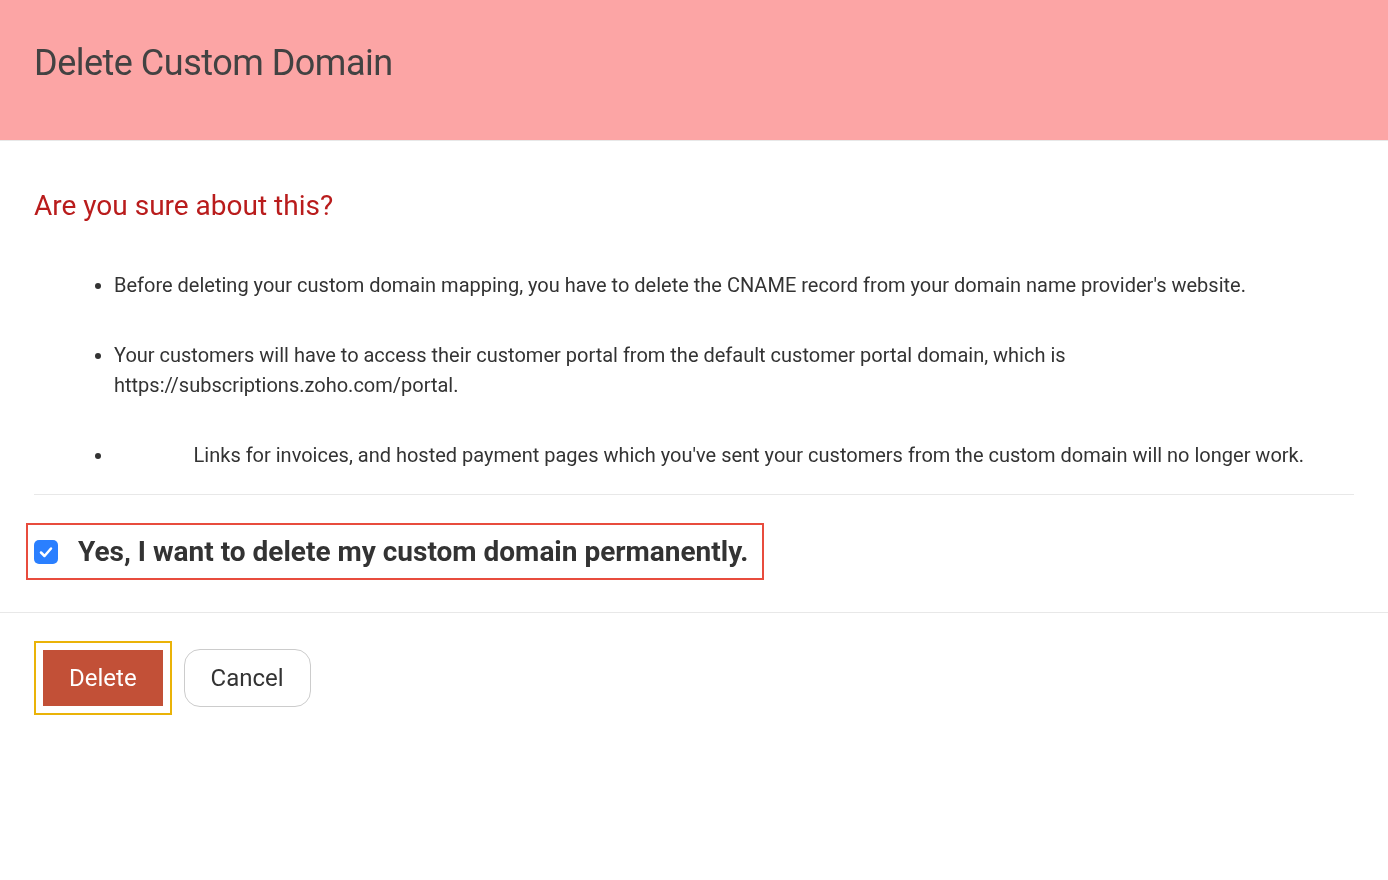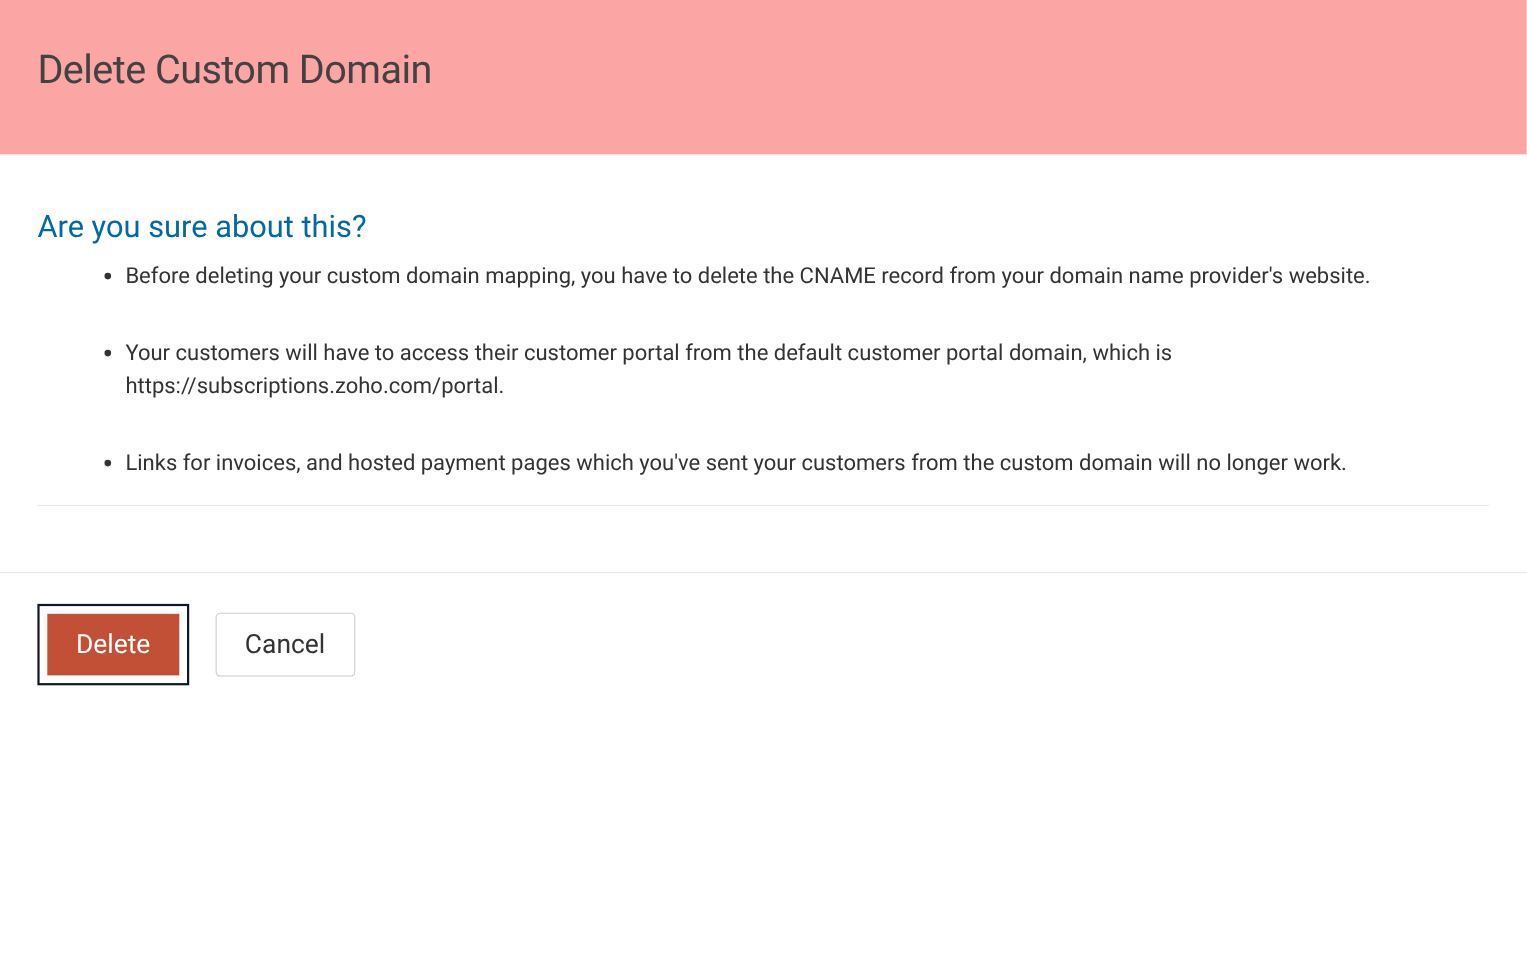--- a/index.html
+++ b/index.html
@@ -22,39 +22,40 @@
       font-size: 36px;
       font-weight: 400;
       color: #424242;
       letter-spacing: -0.5px;
     }
     .body-content {
       padding: 48px 34px 32px 34px;
     }
     .question {
       font-size: 28px;
-      color: #0369a1;
-      margin-bottom: 13px;
+      color: #b91c1c;
+      margin-bottom: 48px;
       font-weight: 400;
     }
     .info-list {
       list-style: disc;
       padding-left: 80px;
       margin-bottom: 24px;
     }
     .info-list li {
       font-size: 20px;
       line-height: 1.5;
       color: #333333;
       margin-bottom: 40px;
       padding-left: 0px;
       padding-right: 50px;
     }
     .info-list li:last-child {
       margin-bottom: 24px;
+      text-align: right;
     }
     .divider {
       border: none;
       border-top: 1px solid #e8e8e8;
       margin: 0 0 28px 0;
     }
     .confirm-section {
       display: inline-flex;
       align-items: center;
       border: 2px solid #e84c3d;
@@ -93,59 +94,70 @@
       font-weight: 700;
       color: #333333;
       cursor: pointer;
     }
     .footer {
       border-top: 1px solid #e8e8e8;
       padding: 28px 34px;
     }
     .delete-btn-wrapper {
       display: inline-block;
-      border: 2px solid #0f172a;
+      border: 2px solid #eab308;
       padding: 7px;
-      margin-right: 20px;
+      margin-right: 8px;
     }
     .delete-btn {
       background: #c25037;
       color: #ffffff;
       border: none;
       font-size: 24px;
       padding: 14px 26px;
       cursor: pointer;
       font-family: inherit;
     }
     .cancel-btn {
       background: #ffffff;
       color: #333333;
       border: 1px solid #cccccc;
       font-size: 24px;
       padding: 14px 26px;
       cursor: pointer;
       font-family: inherit;
-      border-radius: 4px;
+      border-radius: 16px;
     }
   </style>
 </head>
 <body>
 
 <div class="header">
   <h1 class="header-title">Delete Custom Domain</h1>
 </div>
 
 <div class="body-content">
   <p class="question">Are you sure about this?</p>
   <ul class="info-list">
     <li>Before deleting your custom domain mapping, you have to delete the CNAME record from your domain name provider's website.</li>
     <li>Your customers will have to access their customer portal from the default customer portal domain, which is https://subscriptions.zoho.com/portal.</li>
     <li>Links for invoices, and hosted payment pages which you've sent your customers from the custom domain will no longer work.</li>
   </ul>
   <hr class="divider">
+  <div class="confirm-section">
+    <span class="checkbox-wrapper">
+      <input type="checkbox" class="checkbox-input" checked="" style="">
+      <span class="checkbox-visual">
+        <svg viewBox="0 0 16 16" fill="none" stroke="#ffffff" stroke-width="2.5" stroke-linecap="round" stroke-linejoin="round">
+          <polyline points="3,8.5 6.5,12 13,4.5"></polyline>
+        </svg>
+      </span>
+    </span>
+    <label class="confirm-label">Yes, I want to delete my custom domain permanently.</label>
+  </div>
 </div>
 
 <div class="footer">
   <span class="delete-btn-wrapper">
     <button class="delete-btn">Delete</button>
   </span>
   <button class="cancel-btn">Cancel</button>
 </div>
 
 </body></html>

